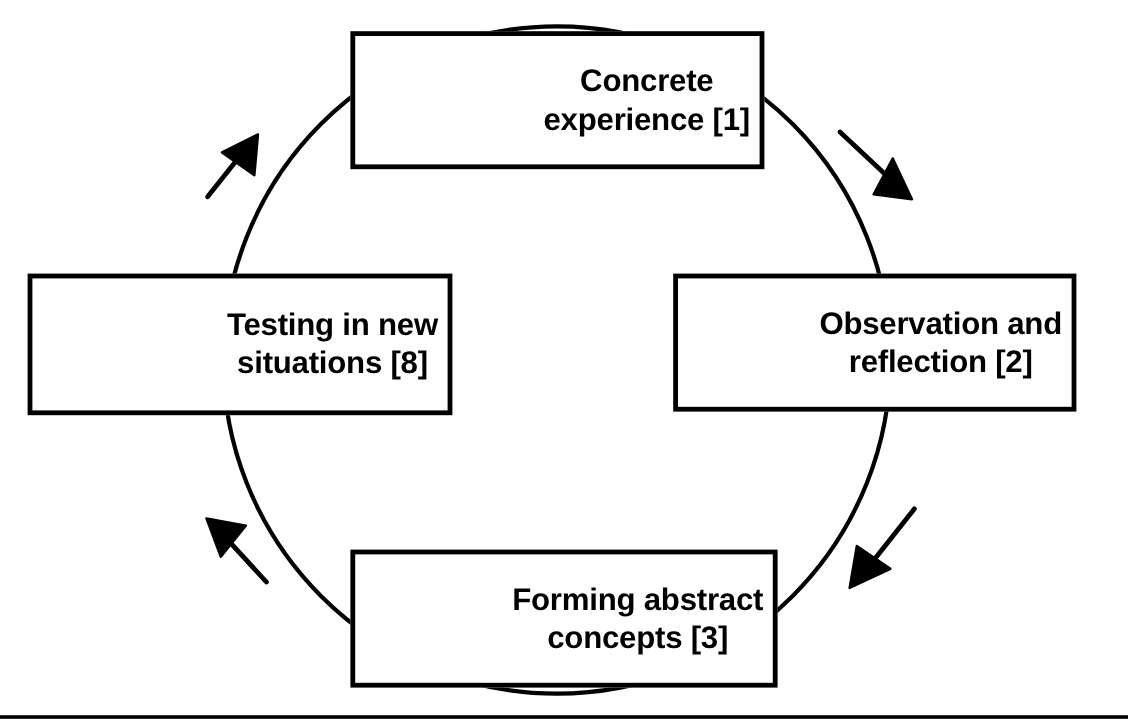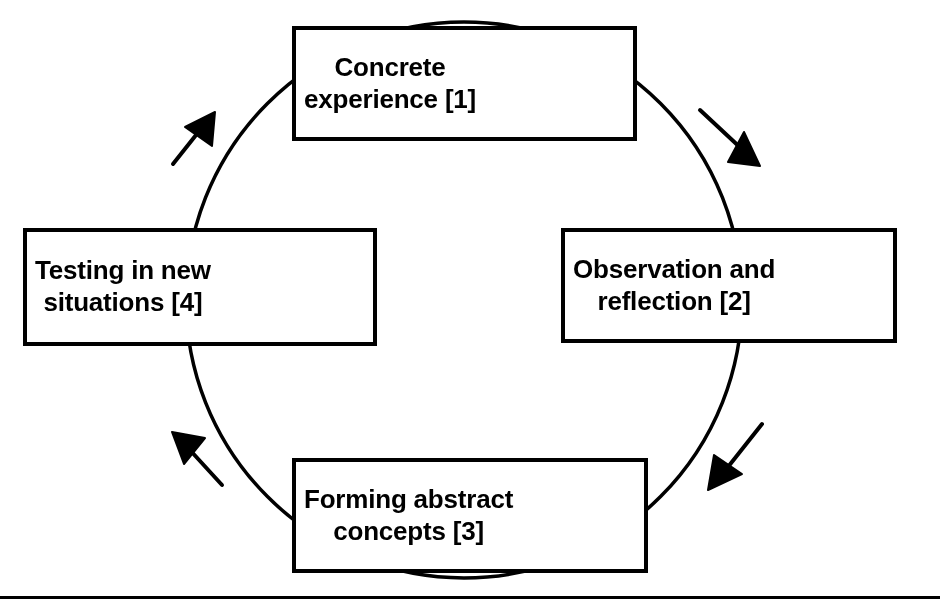--- a/index.html
+++ b/index.html
@@ -22,21 +22,21 @@
     width: 940px;
     height: 604px;
   }
   .node-box {
     position: absolute;
     box-sizing: border-box;
     background: #ffffff;
     border: 4px solid #000000;
     display: flex;
     align-items: center;
-    justify-content: flex-start;
+    justify-content: flex-end;
     text-align: center;
     z-index: 5;
   }
   .node-label {
     font-family: "Liberation Sans", sans-serif;
     font-weight: bold;
     font-size: 26px;
     line-height: 1.22;
     color: #000000;
     letter-spacing: -0.2px;
@@ -117,18 +117,18 @@
 reflection [2]</span>
   </div>
 
   <div class="node-box" id="box-forming-concepts">
     <span class="node-label">Forming abstract
 concepts [3]</span>
   </div>
 
   <div class="node-box" id="box-testing-situations">
     <span class="node-label">Testing in new
-situations [4]</span>
+situations [8]</span>
   </div>
 
   <div class="baseline-rule"></div>
 
 </div>
 
 </body></html>

